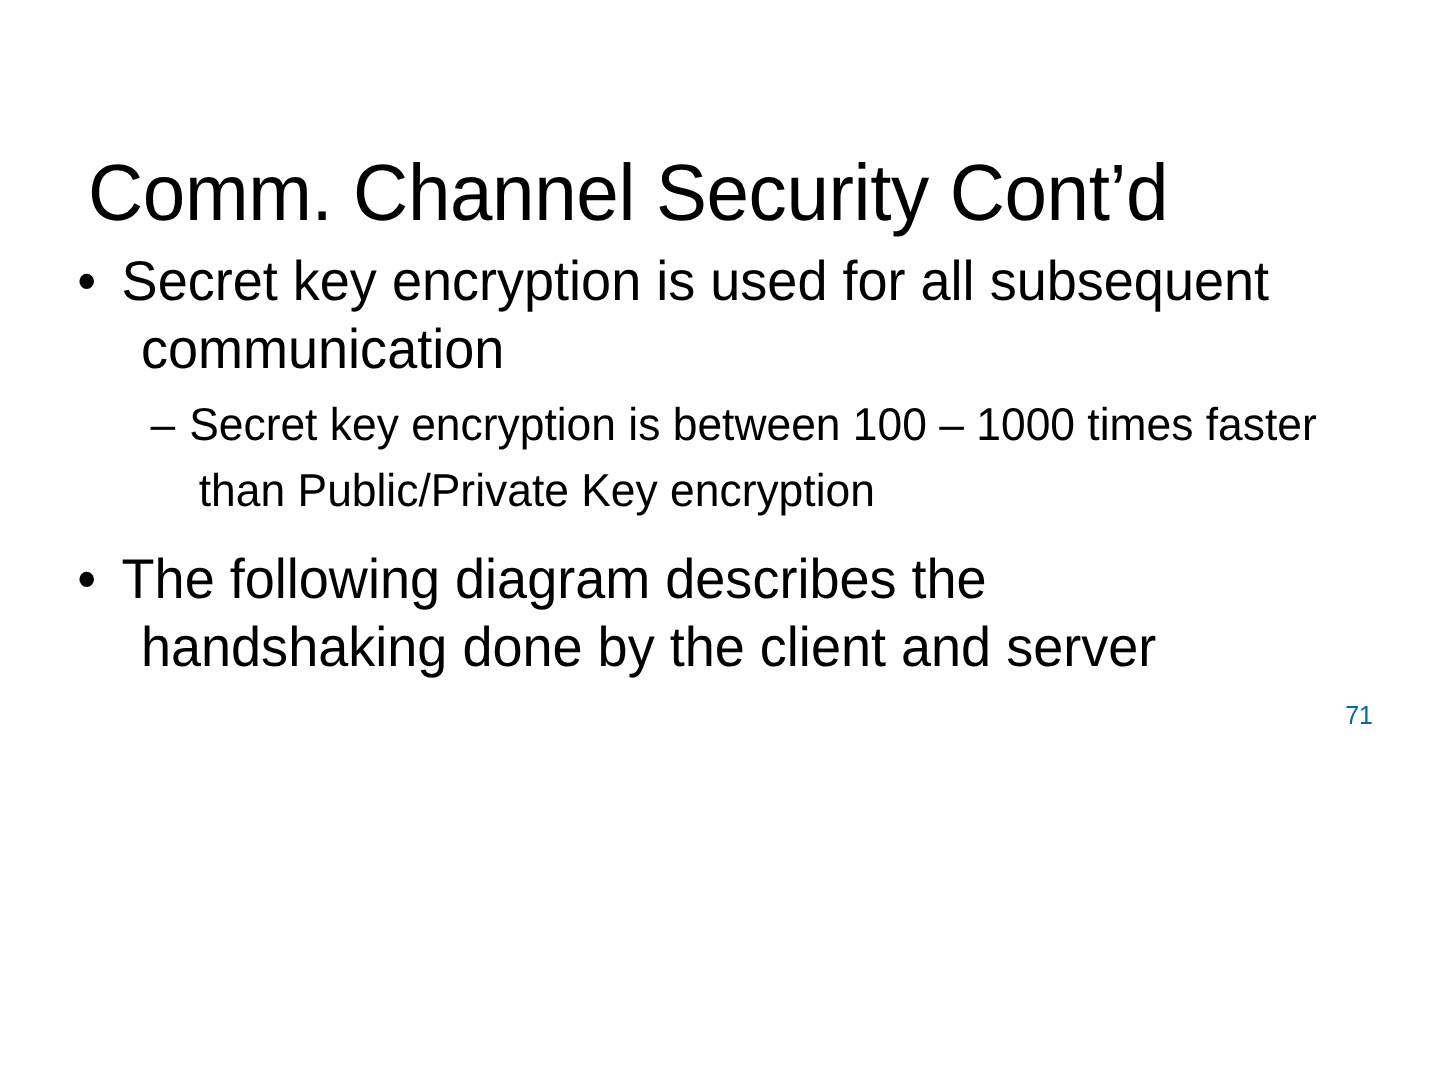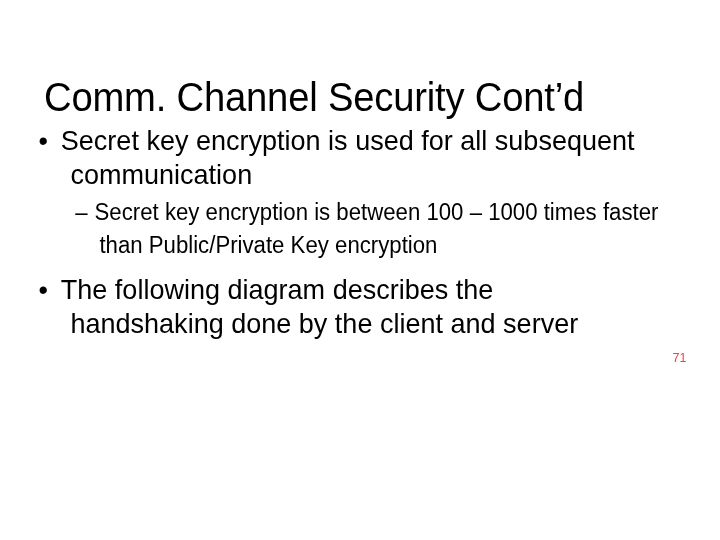--- a/index.html
+++ b/index.html
@@ -97,21 +97,21 @@
   .gap-after-l1 { margin-bottom: 4px; }
   .gap-after-l2 { margin-bottom: 11px; }
 
   
   .page-number {
     position: absolute;
     right: 34px;
     bottom: 27px;
     font-size: 13px;
     line-height: 15px;
-    color: #ef4444;
+    color: #0369a1;
     transform: scaleX(0.96);
     transform-origin: right bottom;
   }
 </style>
 </head>
 <body>
 
 <div class="slide">
 
   <h1 class="slide-title">Comm. Channel Security Cont’d</h1>

